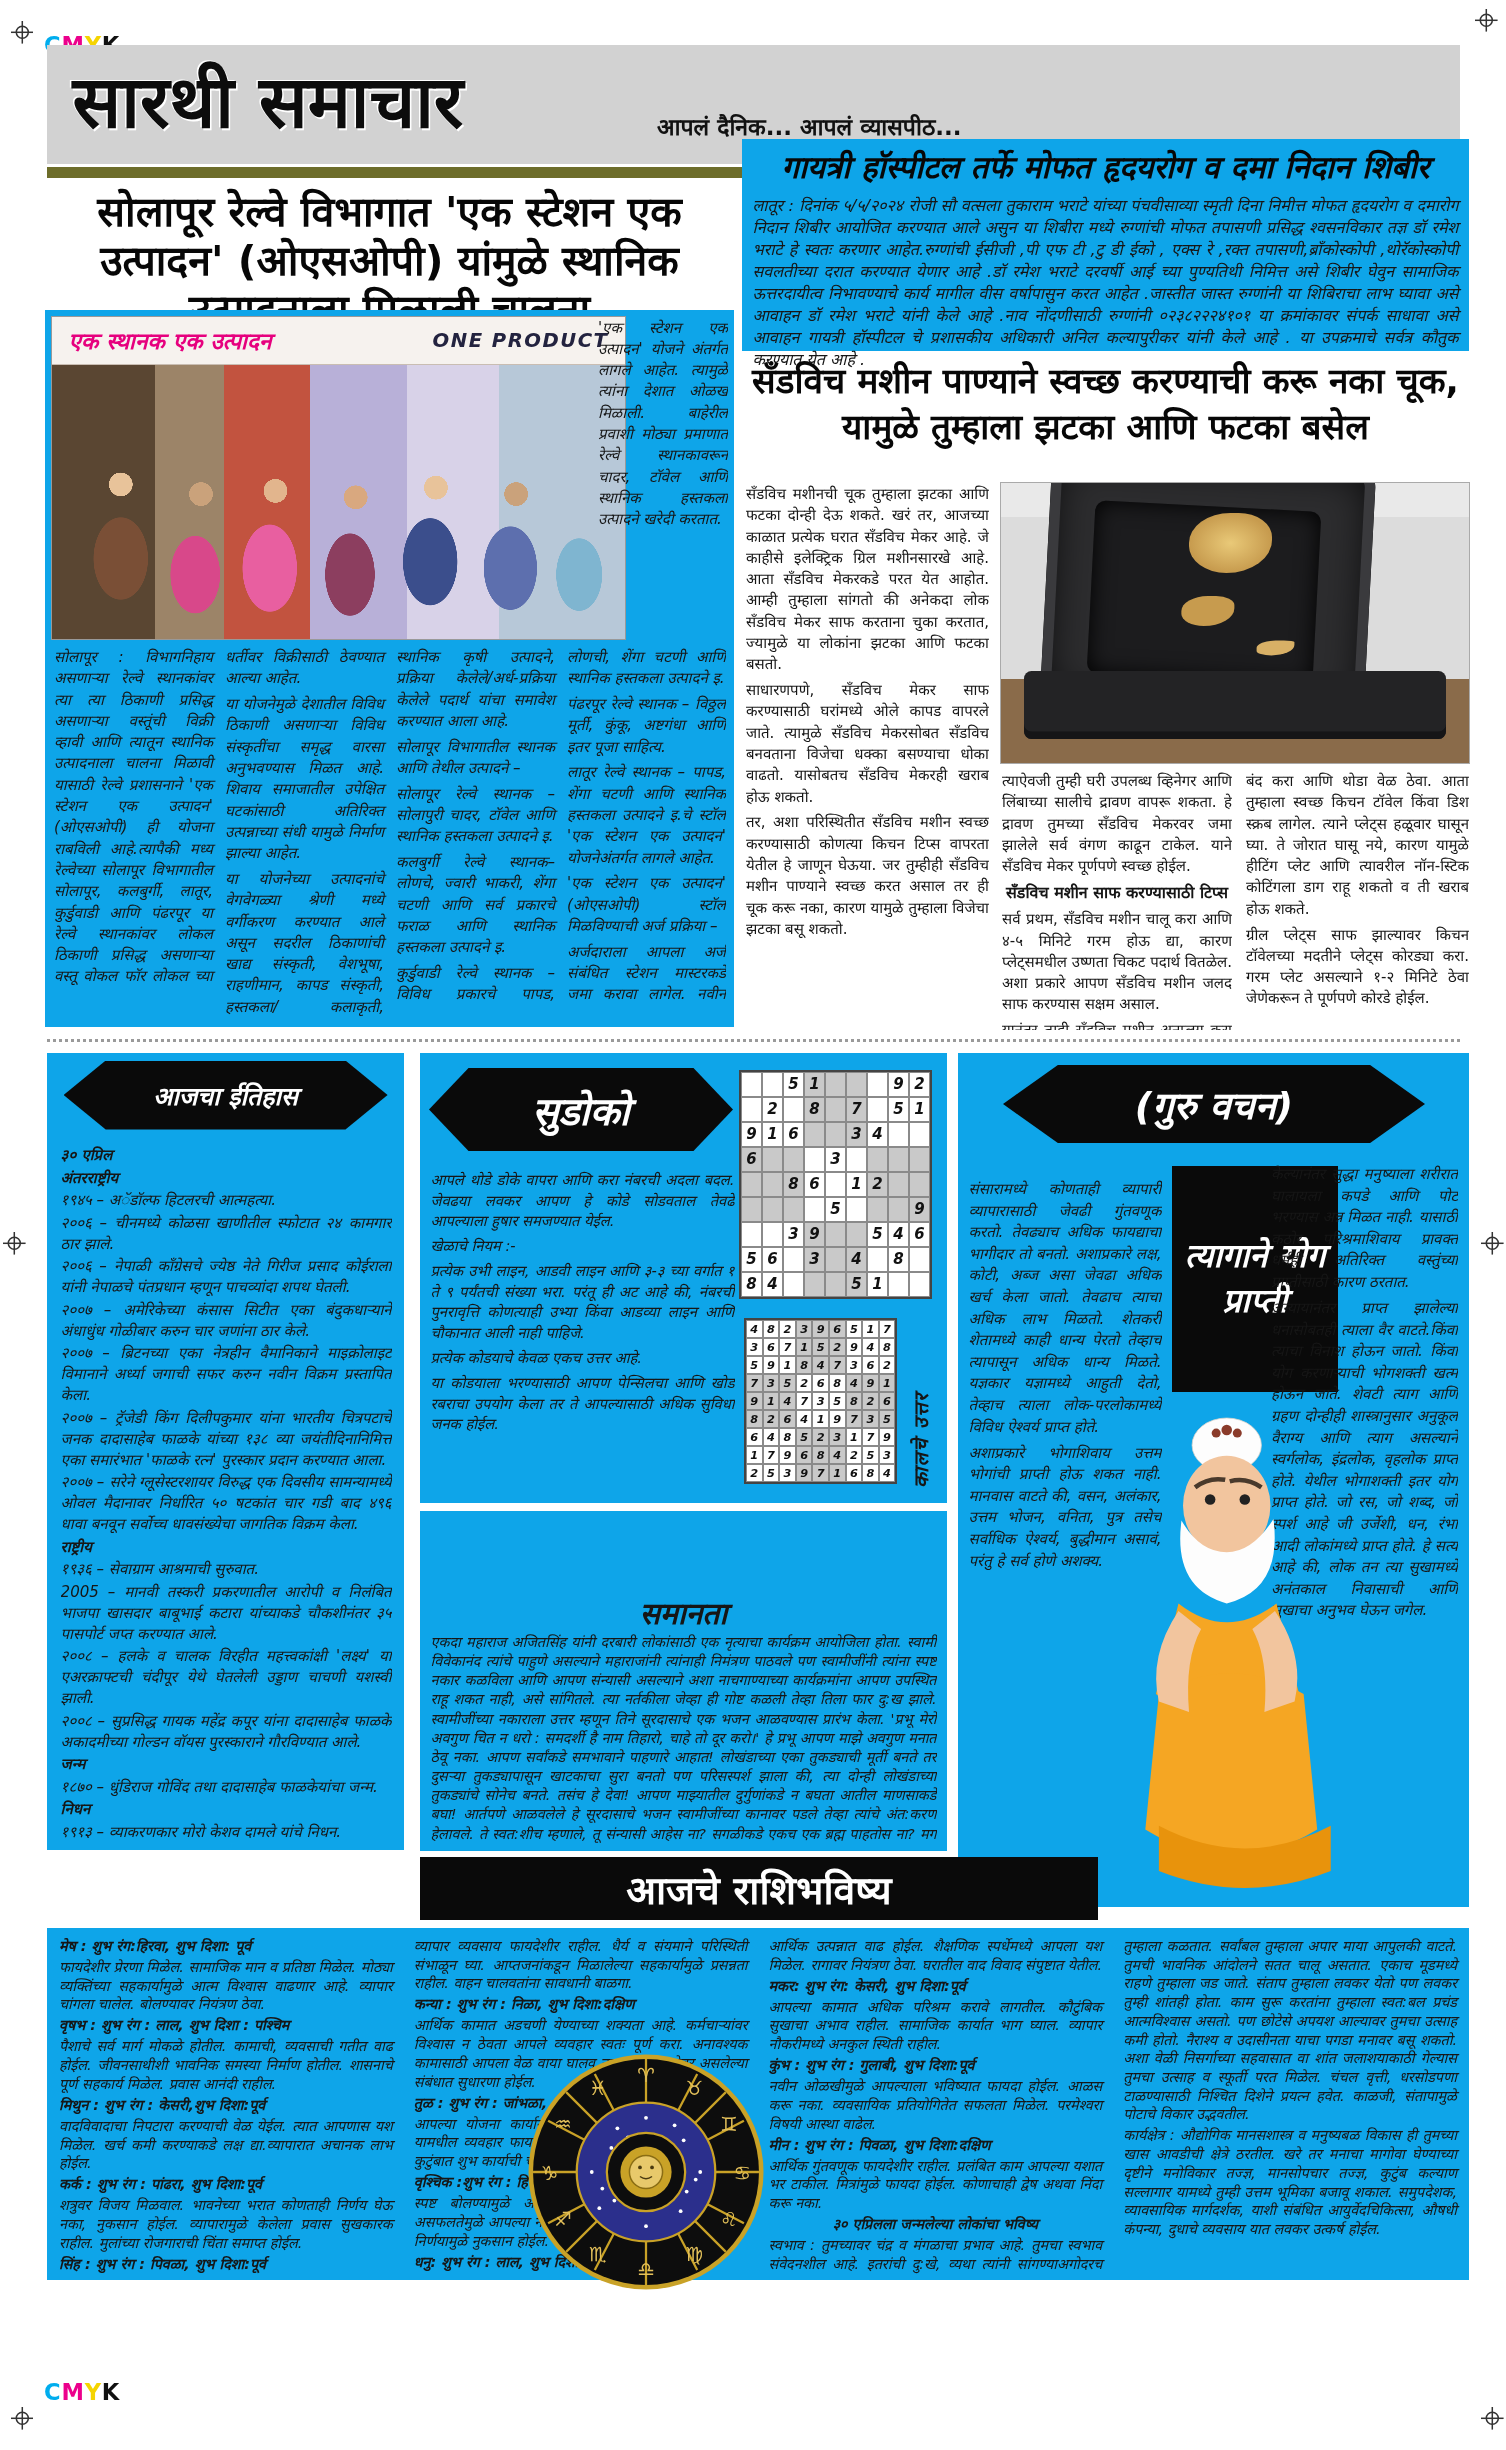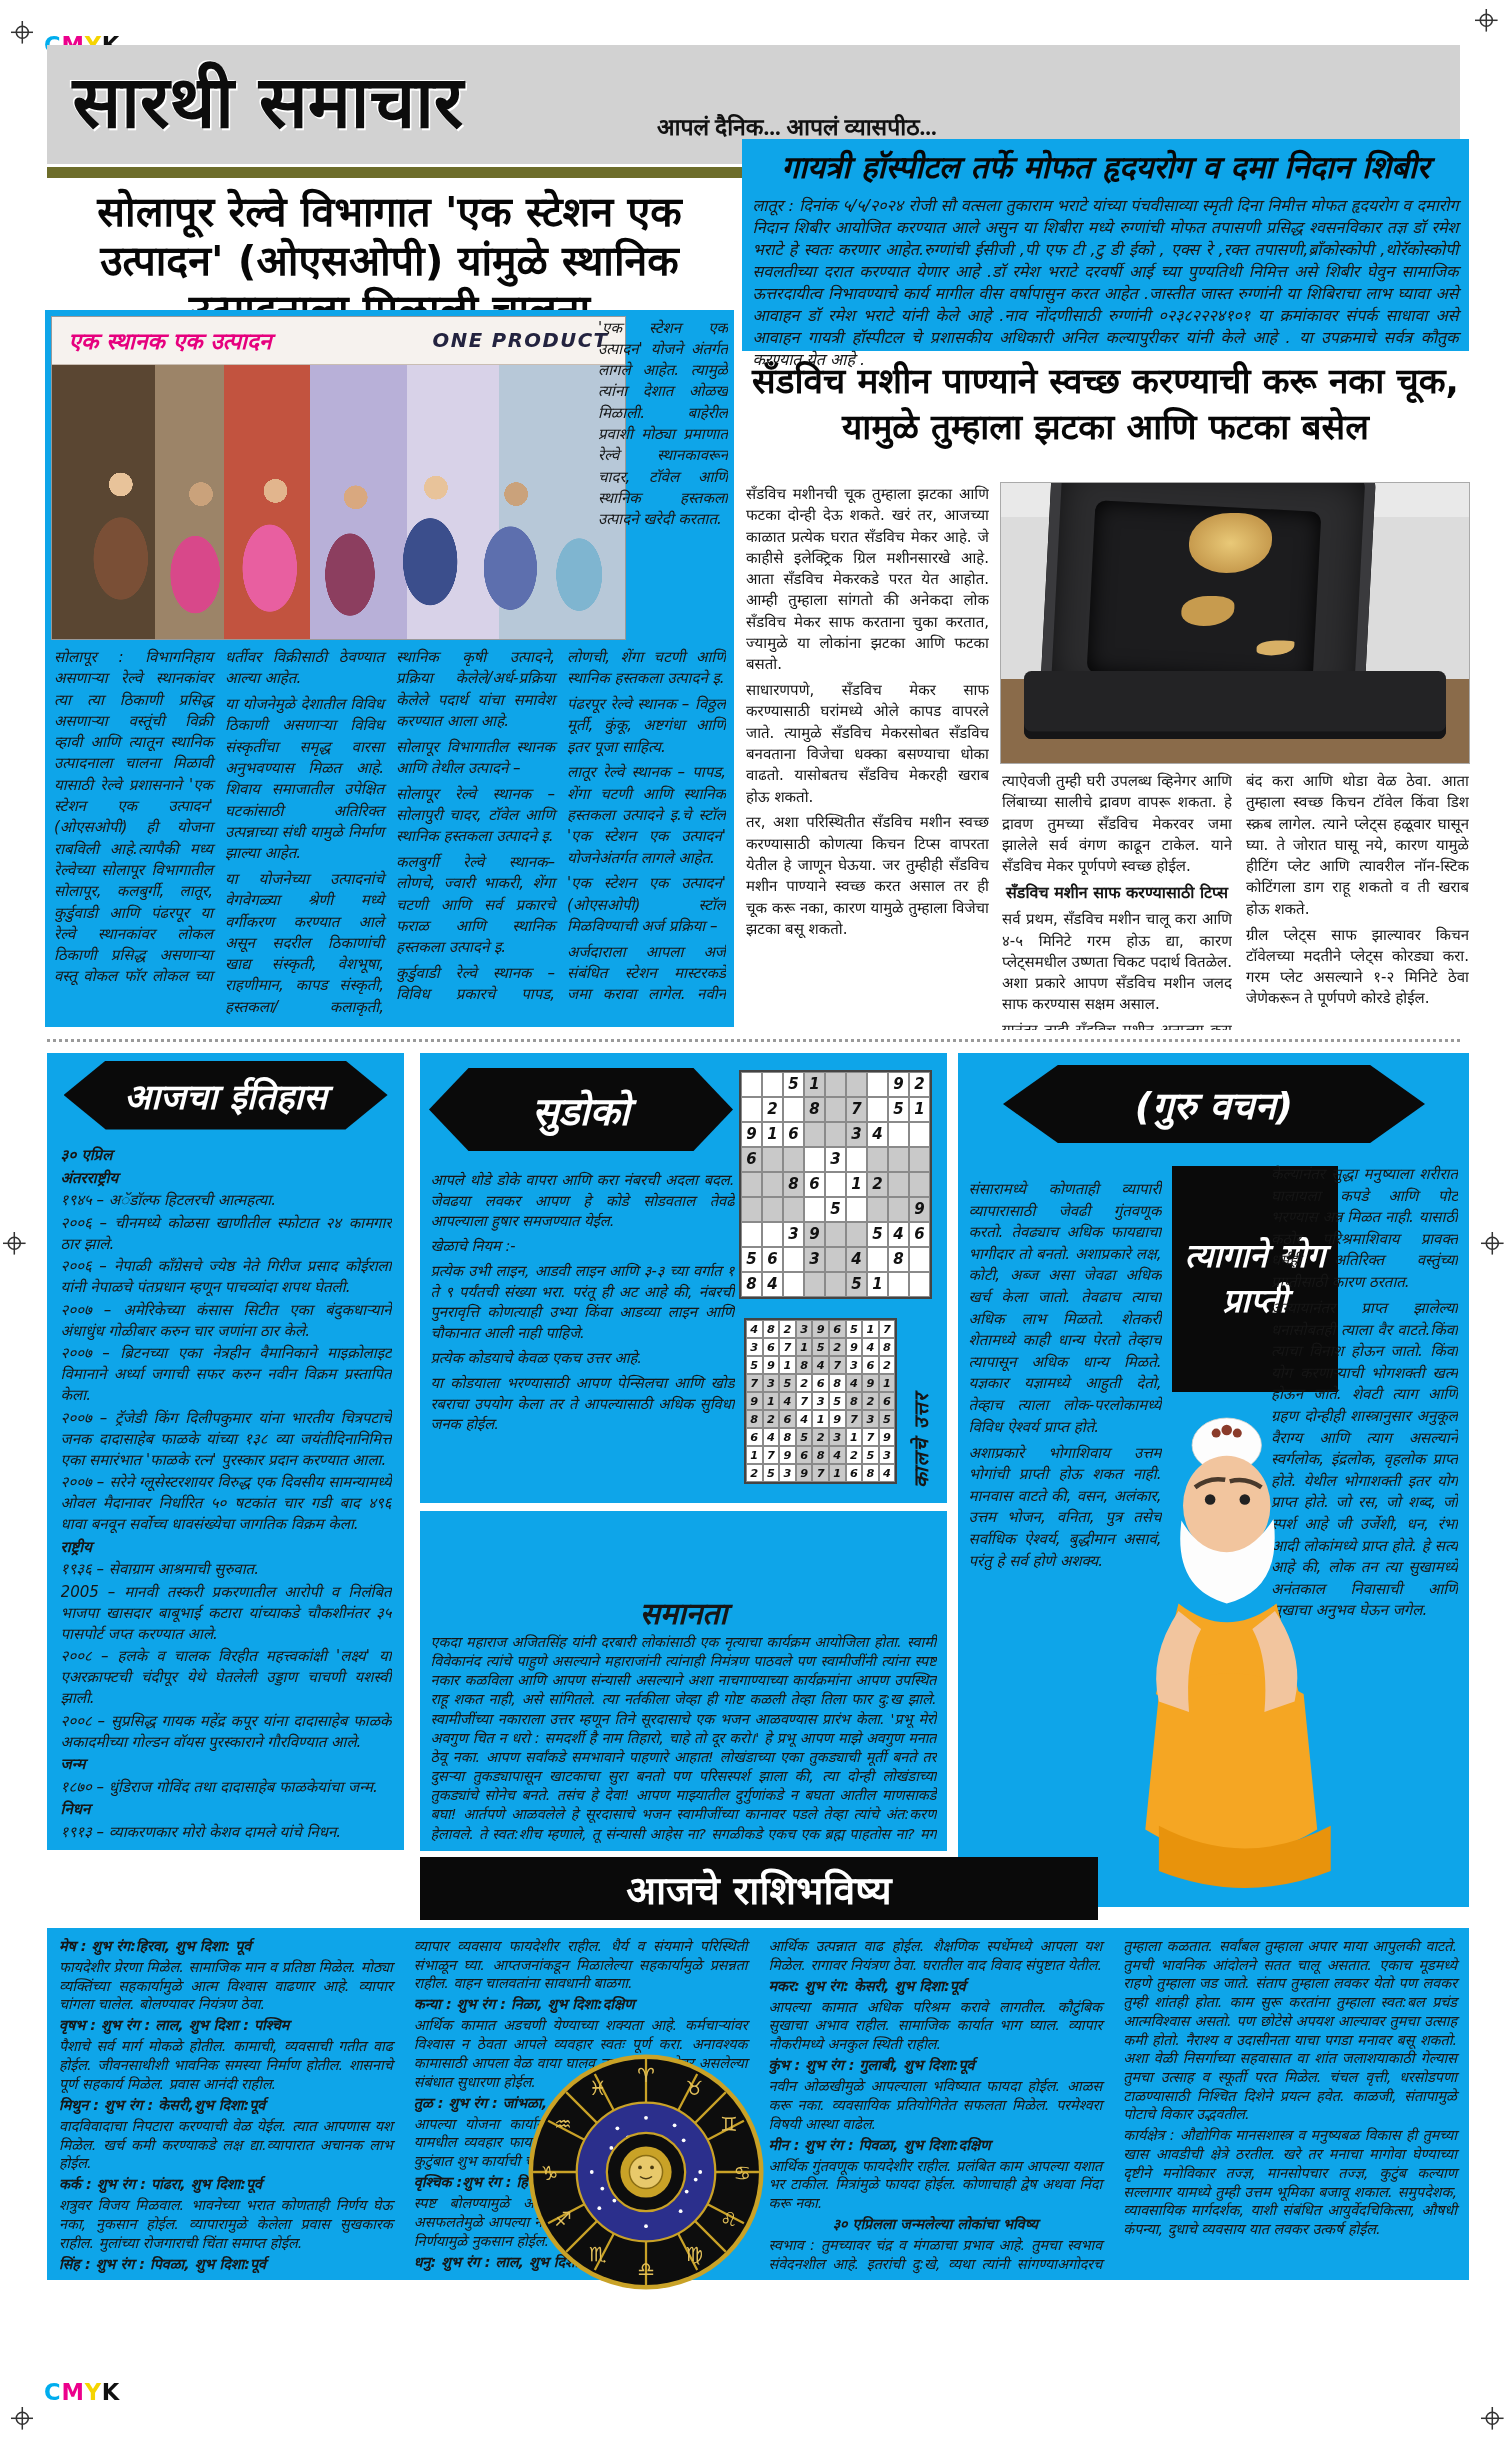--- a/index.html
+++ b/index.html
@@ -11,21 +11,21 @@
   .abs{position:absolute;}
   p{margin:0 0 4.5px 0;}
   
   .regmark{width:22.6px;height:22.6px;}
   .regmark svg{display:block;}
   .cmyk{font-weight:bold;font-size:22.6px;letter-spacing:0.8px;}
   
   .masthead{left:47px;top:45px;width:1413px;height:119px;background:#d2d2d2;}
   .mast-title{position:absolute;left:25.6px;top:4.5px;font-size:72px;font-weight:900;color:#0c0c0c;
     text-shadow:1.5px 1.5px 0 #fff,-1.5px -1.5px 0 #fff;}
-  .mast-tagline{position:absolute;left:610px;top:65px;font-size:23px;font-weight:bold;color:#111;font-family:Liberation Serif, serif;}
+  .mast-tagline{position:absolute;left:610px;top:65px;font-size:23px;font-weight:bold;color:#111;}
   .mast-date{position:absolute;right:32px;top:39px;font-size:29px;font-weight:900;color:#0c0c0c;}
   .oliverule{left:47px;top:167px;width:1413px;height:10.5px;background:#6d6d2a;}
   
   .lead-headline{left:44px;top:188px;width:691px;font-size:41px;line-height:1.2;font-weight:900;
     text-align:center;color:#070707;}
   .gray-panel{background:#0ea5e9;font-style:italic;}
   .hosp-head{font-size:31px;font-weight:900;text-align:center;padding-top:6px;color:#070707;}
   .hosp-body{padding:7.5px 10.5px 0 10.5px;font-size:16px;line-height:1.38;text-align:justify;}
   .sw-headline{left:742px;top:359px;width:727px;font-size:35px;line-height:1.3;font-weight:900;
     text-align:center;color:#070707;}
@@ -200,21 +200,21 @@
     </div>
 </div>
 <div class="abs newscol" style="left:1246px;top:771px;width:223px;height:259px;" id="sw-col3">
     <p>बंद करा आणि थोडा वेळ ठेवा. आता तुम्हाला स्वच्छ किचन टॉवेल किंवा डिश स्क्रब लागेल. त्याने प्लेट्स हळूवार घासून घ्या. ते जोरात घासू नये, कारण यामुळे हीटिंग प्लेट आणि त्यावरील नॉन-स्टिक कोटिंगला डाग राहू शकतो व ती खराब होऊ शकते.</p>
     <p>ग्रील प्लेट्स साफ झाल्यावर किचन टॉवेलच्या मदतीने प्लेट्स कोरड्या करा. गरम प्लेट असल्याने १-२ मिनिटे ठेवा जेणेकरून ते पूर्णपणे कोरडे होईल.</p>
   </div>
 
 <div class="abs dotrule"></div>
 
 <div class="abs gray-panel" style="left:47px;top:1053px;width:357px;height:797px;">
-  <div class="ribbon" style="position:absolute;left:16.6px;top:7.5px;width:324px;height:69px;font-size:35px;">
+  <div class="ribbon" style="position:absolute;left:16.6px;top:7.5px;width:324px;height:69px;font-size:25px;">
     <span>आजचा ईतिहास</span>
   </div>
   <div class="abs hist-list" style="left:13.6px;top:92px;width:331px;height:693px;overflow:hidden;" id="history-list">
       <p class="hist-label">३० एप्रिल</p>
       <p class="hist-label">अंतरराष्ट्रीय</p>
       <p>१९४५ – अॅडॉल्फ हिटलरची आत्महत्या.</p>
       <p>२००६ – चीनमध्ये कोळसा खाणीतील स्फोटात २४ कामगार ठार झाले.</p>
       <p>२००६ – नेपाळी काँग्रेसचे ज्येष्ठ नेते गिरीज प्रसाद कोईराला यांनी नेपाळचे पंतप्रधान म्हणून पाचव्यांदा शपथ घेतली.</p>
       <p>२००७ – अमेरिकेच्या कंसास सिटीत एका बंदुकधाऱ्याने अंधाधुंध गोळीबार करुन चार जणांना ठार केले.</p>
       <p>२००७ – ब्रिटनच्या एका नेत्रहीन वैमानिकाने माइक्रोलाइट विमानाने अर्ध्या जगाची सफर करुन नवीन विक्रम प्रस्तापित केला.</p>

